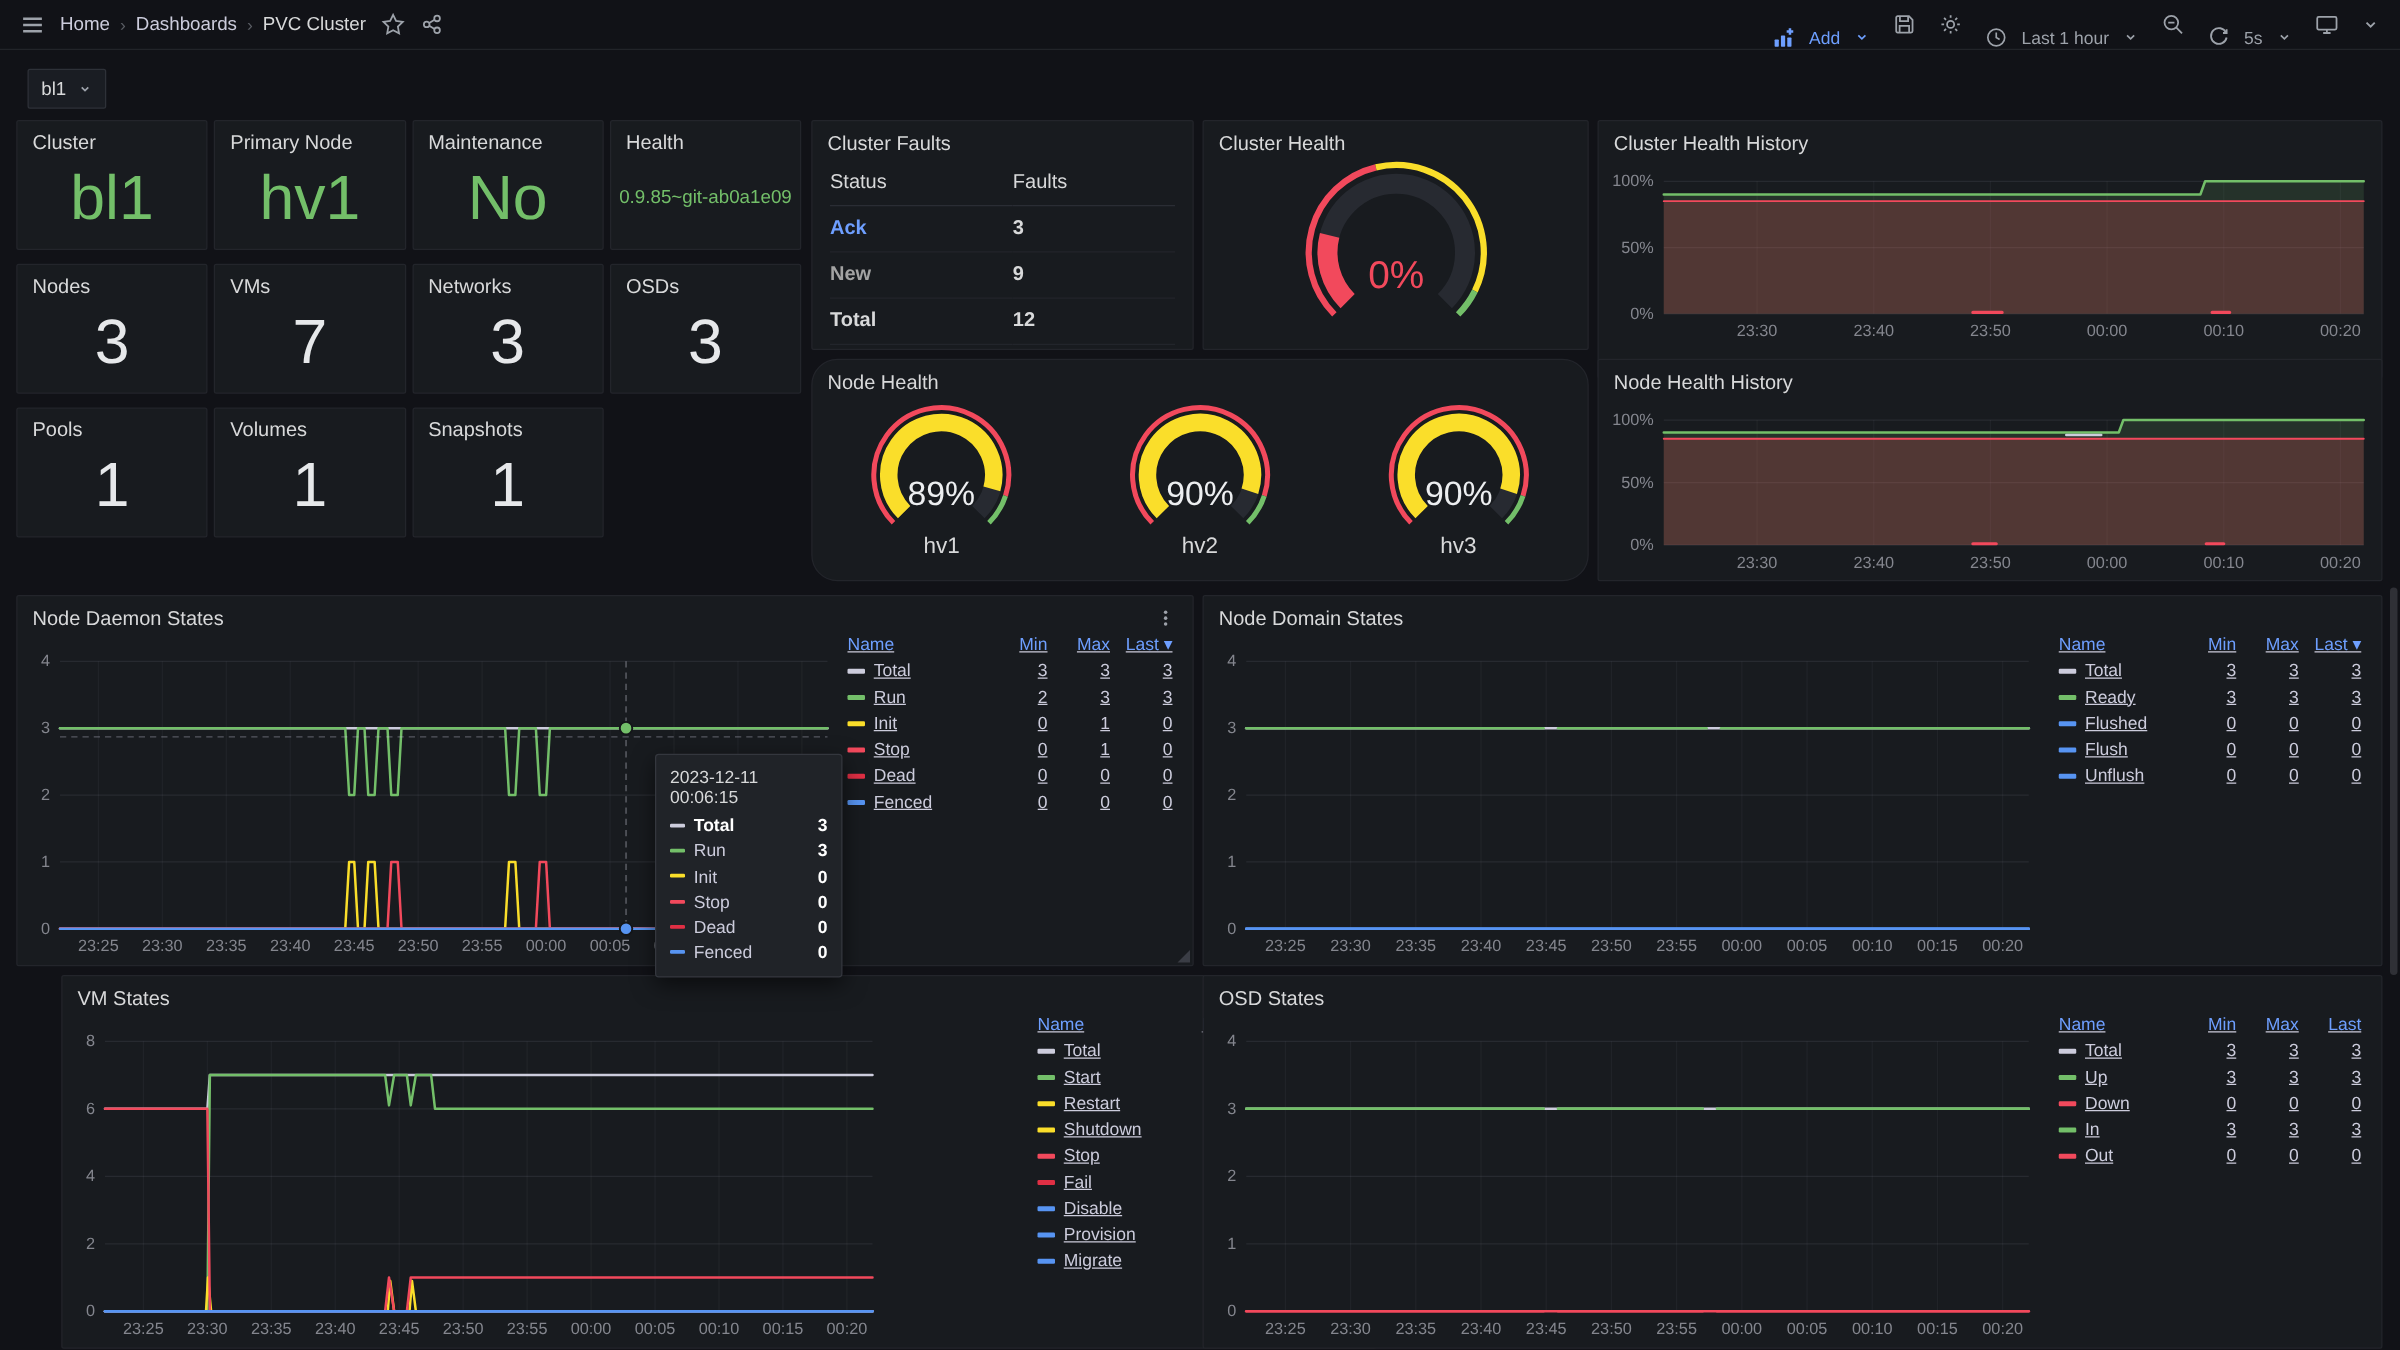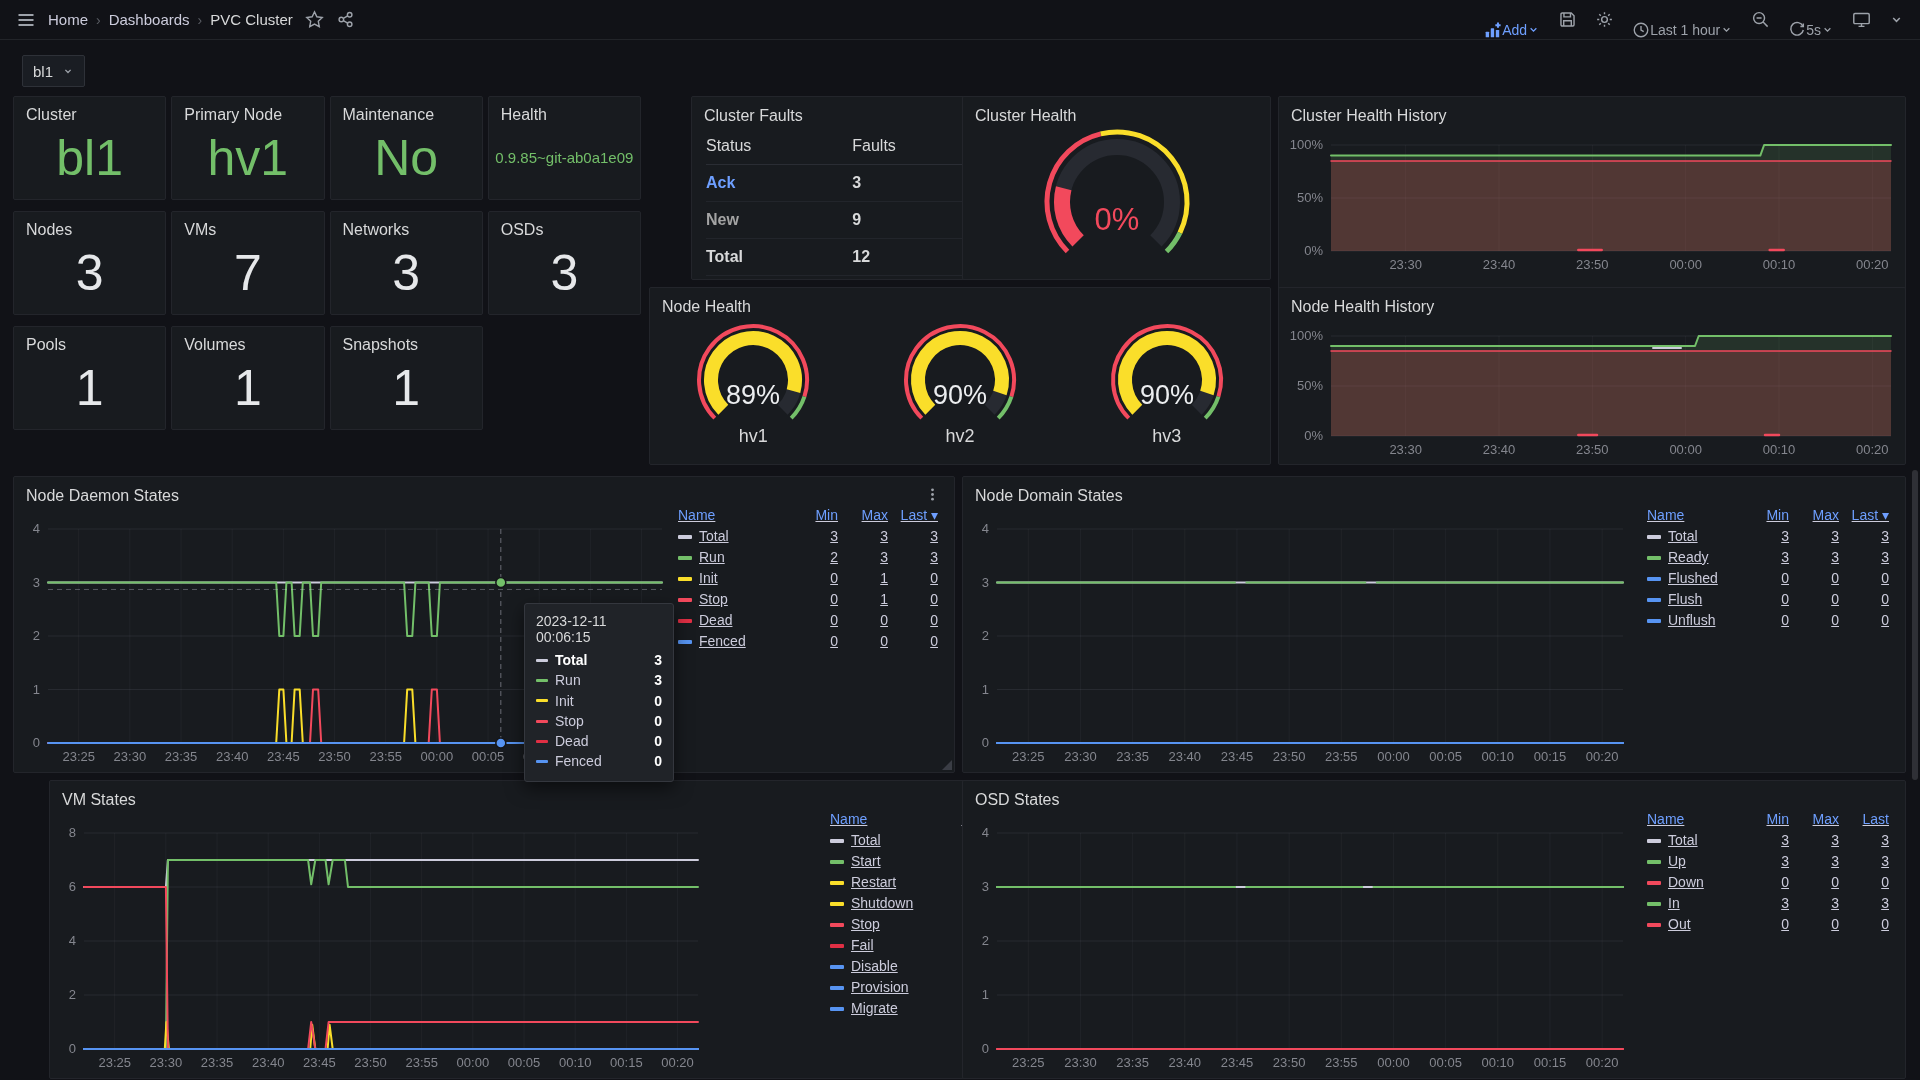--- a/index.html
+++ b/index.html
@@ -9,21 +9,21 @@
   
   .navbar{position:absolute;top:0;left:0;width:1920px;height:40px;display:flex;align-items:center;
           padding:0 16px;gap:12px;border-bottom:1px solid #222429;background:#111217;z-index:10;}
   .icon{color:#9da2aa;display:inline-flex;align-items:center;justify-content:center;cursor:pointer;}
   .icon svg{display:block;}
   .crumbs{display:flex;align-items:center;gap:8px;font-size:15px;}
   .crumb{color:#ccccdc;cursor:pointer;}
   .crumb.current{color:#d8d9da;cursor:default;}
   .crumb-sep{color:#5a5d64;font-size:14px;}
   .nav-right{margin-left:auto;display:flex;align-items:center;gap:18px;}
-  .nav-group{display:flex;align-items:center;gap:0;color:#9da2aa;font-size:14px;cursor:pointer;margin-top:20px;}
+  .nav-group{display:flex;align-items:center;gap:11px;color:#9da2aa;font-size:14px;cursor:pointer;margin-top:20px;}
   .add-btn{color:#6e9fff;font-weight:500;}
   .add-btn svg{color:#6e9fff;}
 
   
   .var-box{position:absolute;left:22px;top:55px;height:32px;display:flex;align-items:center;gap:9px;
            padding:0 10px;background:#1a1d23;border:1px solid #2e3138;border-radius:2px;
            font-size:15px;color:#d8d9da;cursor:pointer;}
 
   
   .panel{position:absolute;background:#181b1f;border:1px solid #23252b;border-radius:2px;}
@@ -85,24 +85,24 @@
   .trow.bold .name{color:#ffffff;font-weight:700;}
 
   .kebab{cursor:pointer;color:#9da2aa;padding:0 2px;}
   .resize-corner{position:absolute;right:2px;bottom:2px;width:0;height:0;cursor:nwse-resize;
                  border-left:10px solid transparent;border-bottom:10px solid #3a3d45;}
 
   .scroll-thumb{position:absolute;right:2px;top:470px;width:6px;height:310px;border-radius:3px;
                 background:rgba(204,204,220,0.16);cursor:grab;}
 
   
-  .p-faults{left:649px;top:96px;width:306px;height:184px;margin-left:42px;}
+  .p-faults{left:649px;top:96px;width:306px;height:184px;}
   .p-chealth{left:962px;top:96px;width:309px;height:184px;}
   .p-chh{left:1278px;top:96px;width:628px;height:207px;}
-  .p-nhealth{left:649px;top:287px;width:622px;height:178px;}
+  .p-nhealth{left:649px;top:287px;width:622px;height:178px;border-radius:21px;}
   .p-nhh{left:1278px;top:287px;width:628px;height:178px;}
   .p-daemon{left:13px;top:476px;width:942px;height:297px;}
   .p-domain{left:962px;top:476px;width:944px;height:297px;}
   .p-vm{left:13px;top:780px;width:1052px;height:299px;margin-left:36px;}
   .p-osd{left:962px;top:780px;width:944px;height:299px;}
 </style>
 </head>
 <body>
 
 <div class="navbar">

